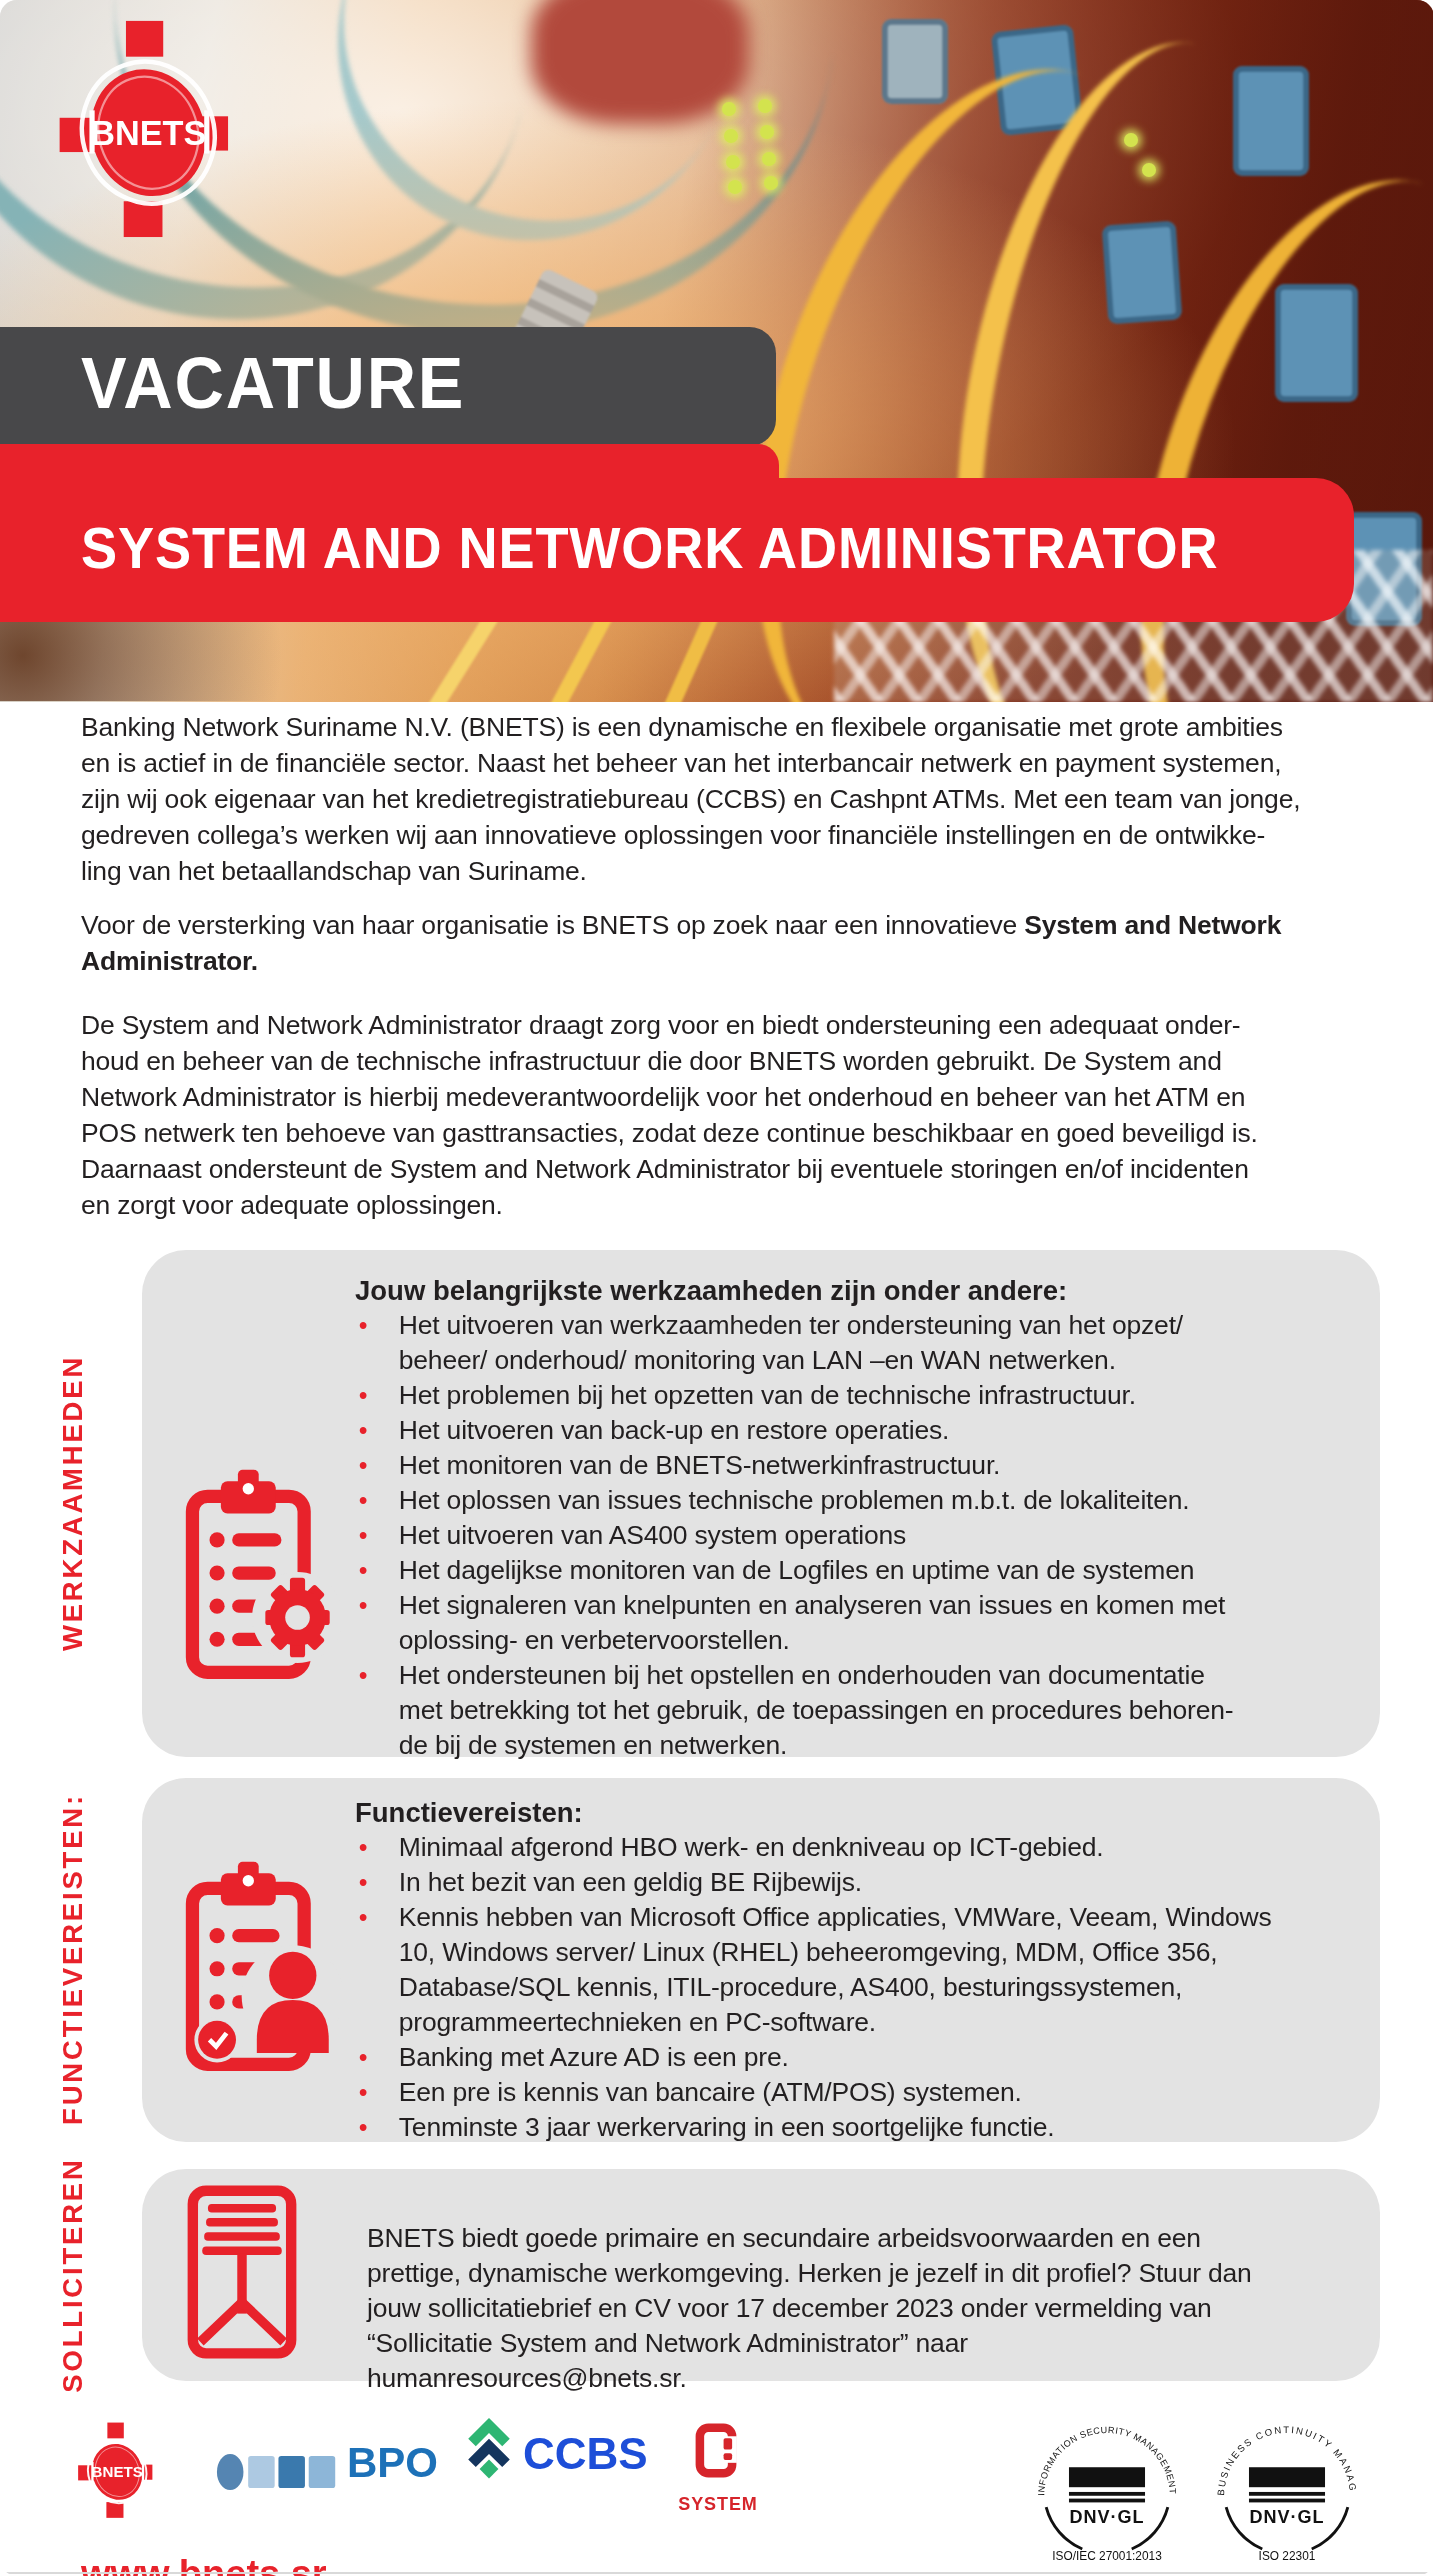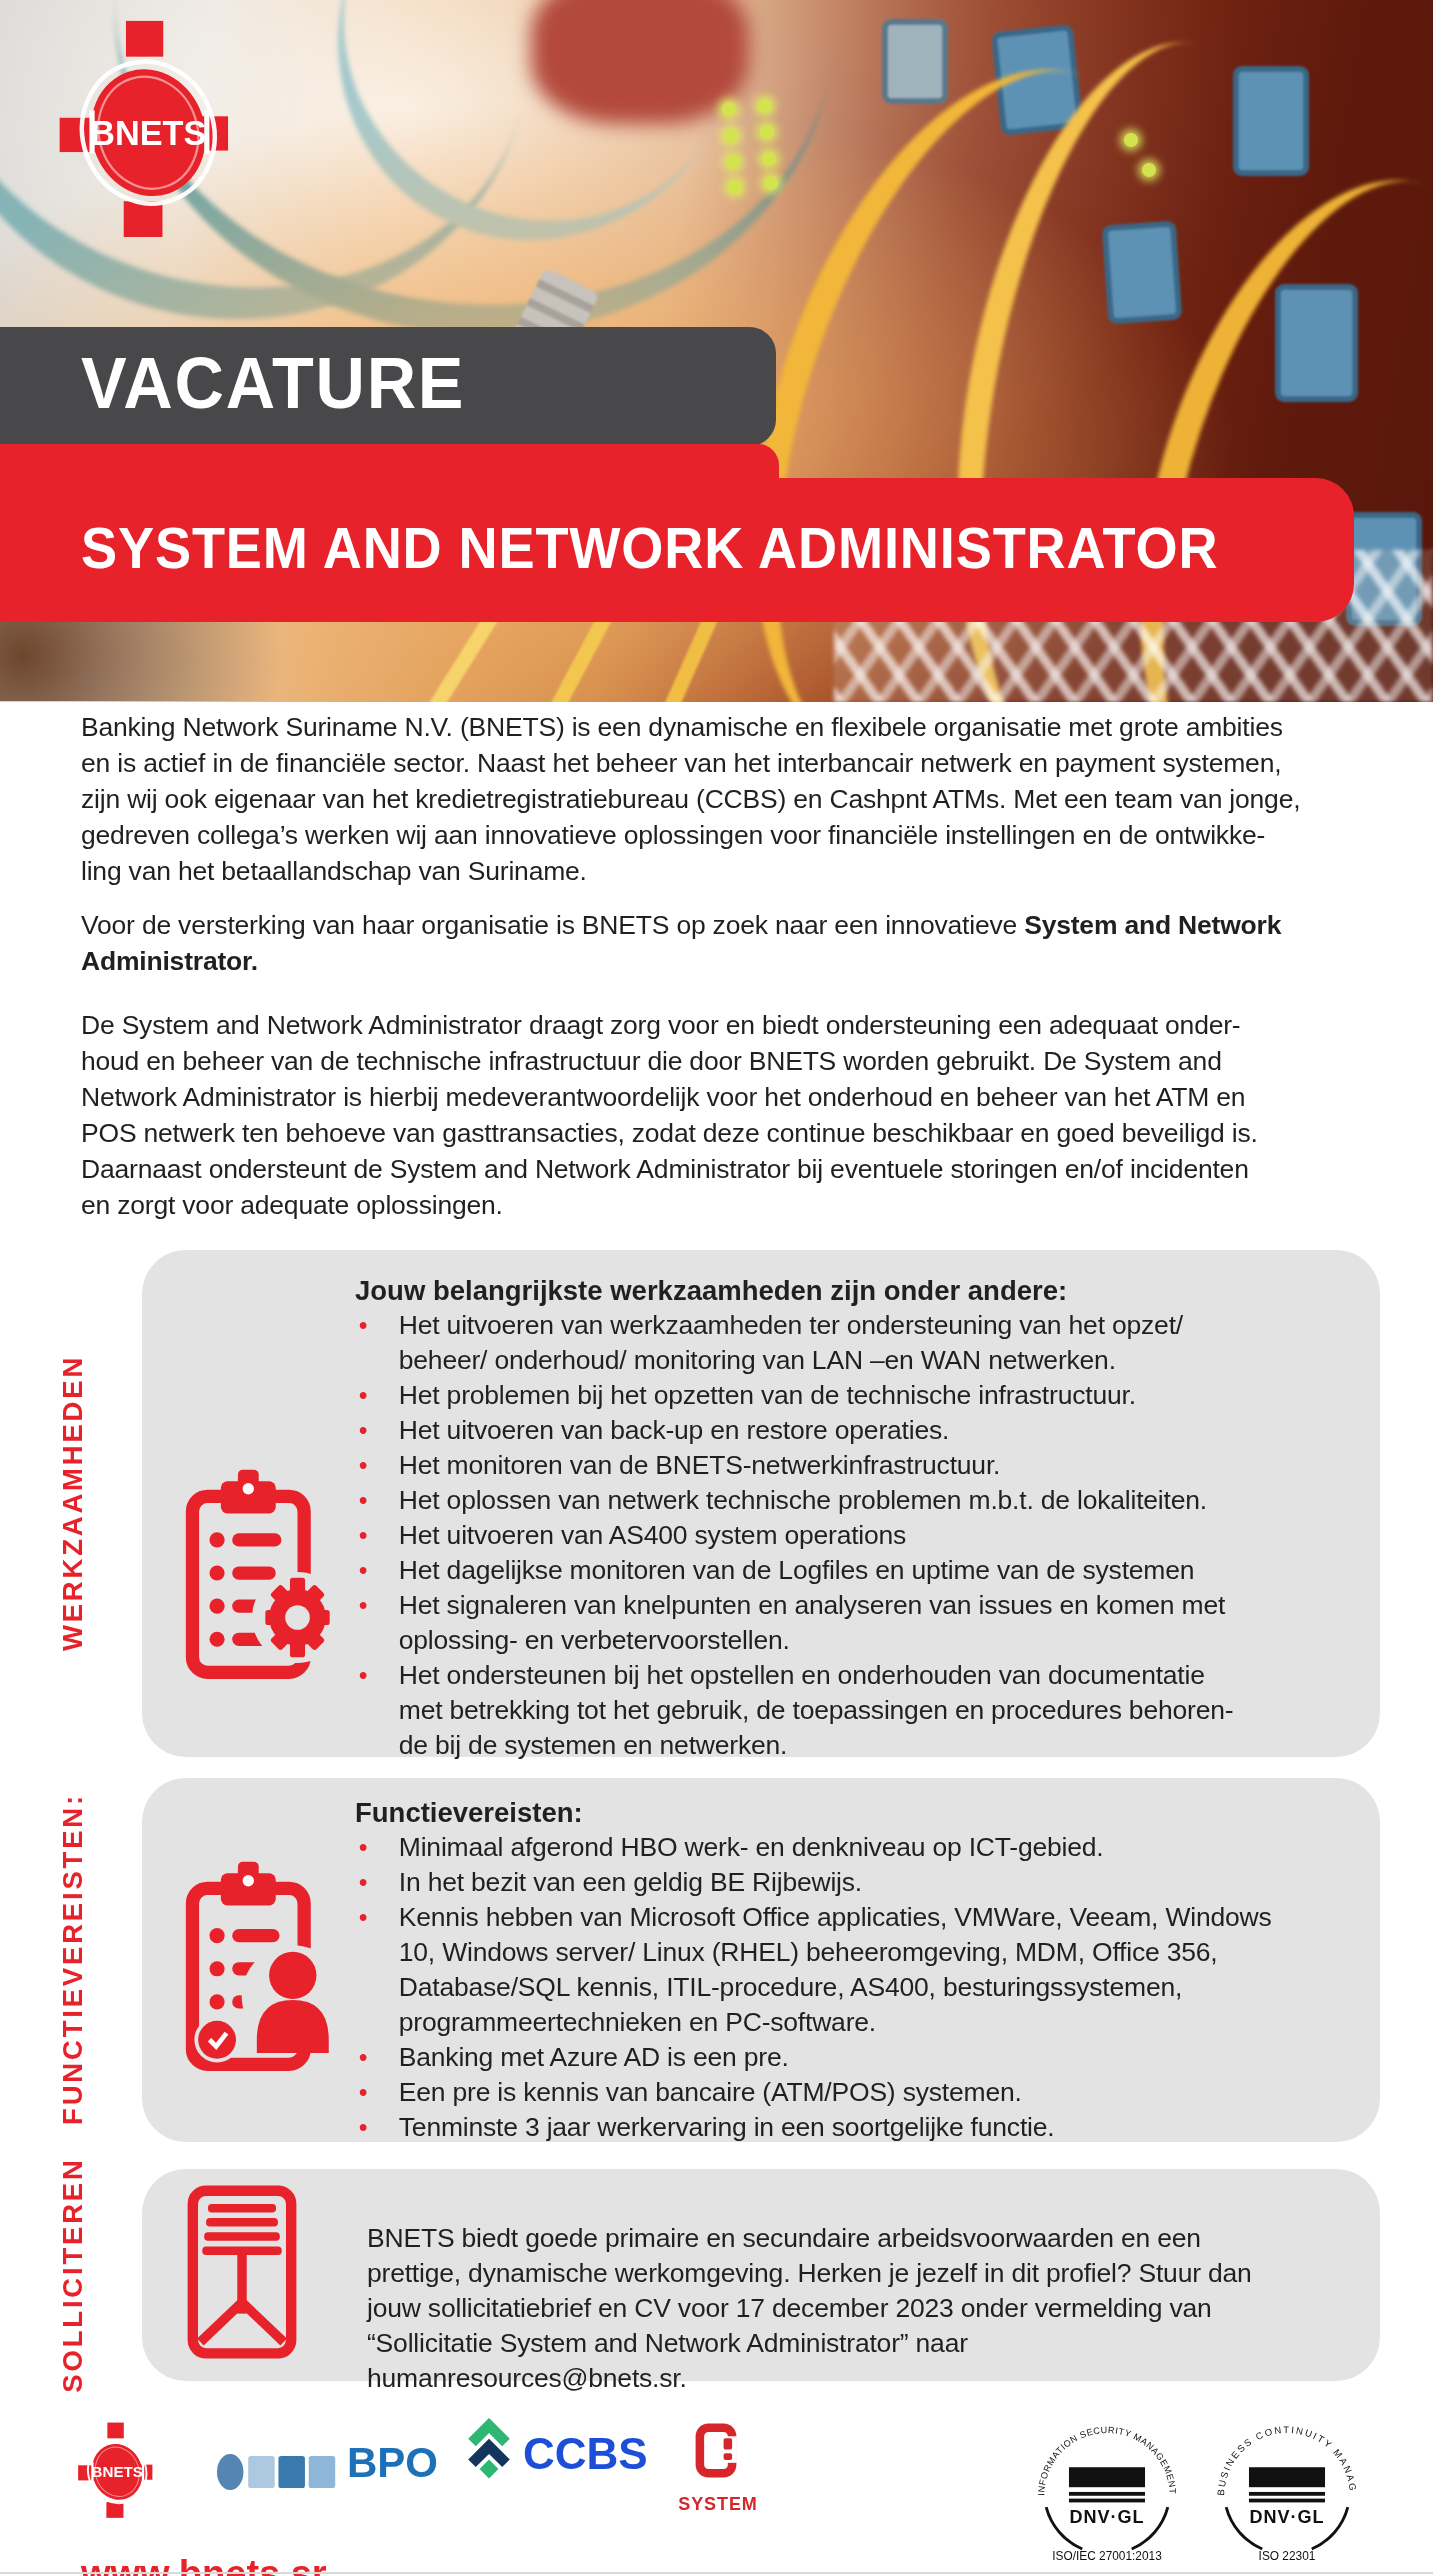--- a/index.html
+++ b/index.html
@@ -1,17 +1,17 @@
 <!DOCTYPE html>
 <html style="font-size:15px"><head>
 <meta charset="utf-8">
 <style>
   html,body{margin:0;padding:0;background:#ffffff;}
   .poster{position:relative;width:1434px;height:2576px;background:#fff;overflow:hidden;
-          font-family:"Liberation Sans",sans-serif;color:#221f20;}
+          font-family:"Liberation Sans",sans-serif;color:#221f20;border-radius:17px;}
   
   .photo{position:absolute;left:0;top:0;width:1434px;height:702px;overflow:hidden;
          background:linear-gradient(100deg,#c9c7c3 0%,#ddd3c4 14%,#e8b277 27%,#dd9a55 37%,
                     #cc7f3f 48%,#b95f2e 58%,#a34222 70%,#8a3019 83%,#6e2413 100%);}
   .photo *{position:absolute;}
   .ph-white{left:0;top:0;width:100%;height:100%;background:radial-gradient(ellipse at 28% 16%,rgba(255,255,255,.8),rgba(255,255,255,0) 58%);}
   .ph-right{left:0;top:0;width:100%;height:100%;background:linear-gradient(100deg,rgba(0,0,0,0) 46%,rgba(122,38,18,.5) 64%,rgba(80,18,8,.72) 88%);}
   .ph-skin{left:0;top:0;width:100%;height:100%;background:radial-gradient(ellipse at 38% 64%,rgba(242,180,112,.95),rgba(242,180,112,0) 55%);}
   .ph-left-dark{left:0;top:398px;width:284px;height:303px;background:radial-gradient(ellipse at 8% 85%,rgba(92,46,20,.85),rgba(92,46,20,0) 70%);}
   .cbl{border-radius:50%;filter:blur(2.8px);}
@@ -181,21 +181,21 @@
       <li>
           <span class="dot">•</span>
           <span class="btext">Het uitvoeren van back-up en restore operaties.</span>
         </li>
       <li>
           <span class="dot">•</span>
           <span class="btext">Het monitoren van de BNETS-netwerkinfrastructuur.</span>
         </li>
       <li>
           <span class="dot">•</span>
-          <span class="btext">Het oplossen van netwerk technische problemen m.b.t. de lokaliteiten.</span>
+          <span class="btext">Het oplossen van issues technische problemen m.b.t. de lokaliteiten.</span>
         </li>
       <li>
           <span class="dot">•</span>
           <span class="btext">Het uitvoeren van AS400 system operations</span>
         </li>
       <li>
           <span class="dot">•</span>
           <span class="btext">Het dagelijkse monitoren van de Logfiles en uptime van de systemen</span>
         </li>
       <li>

